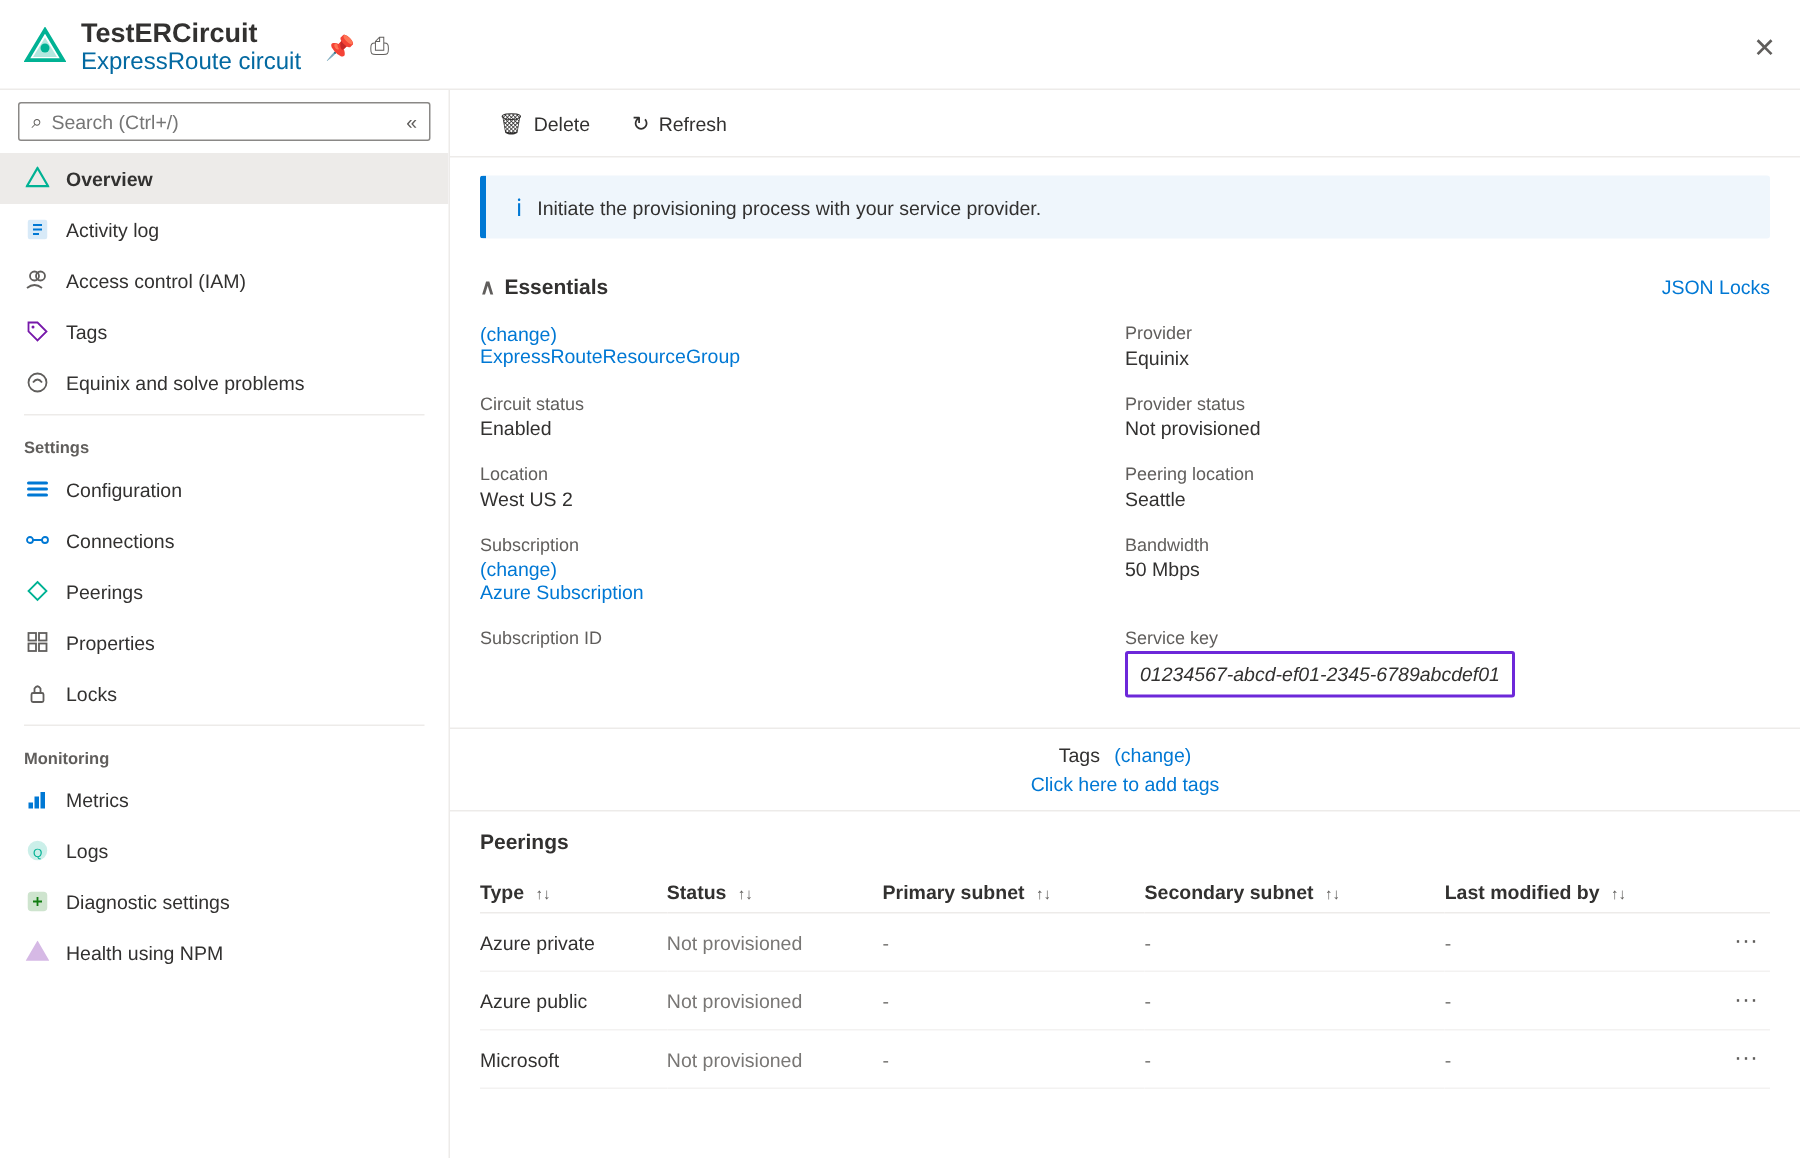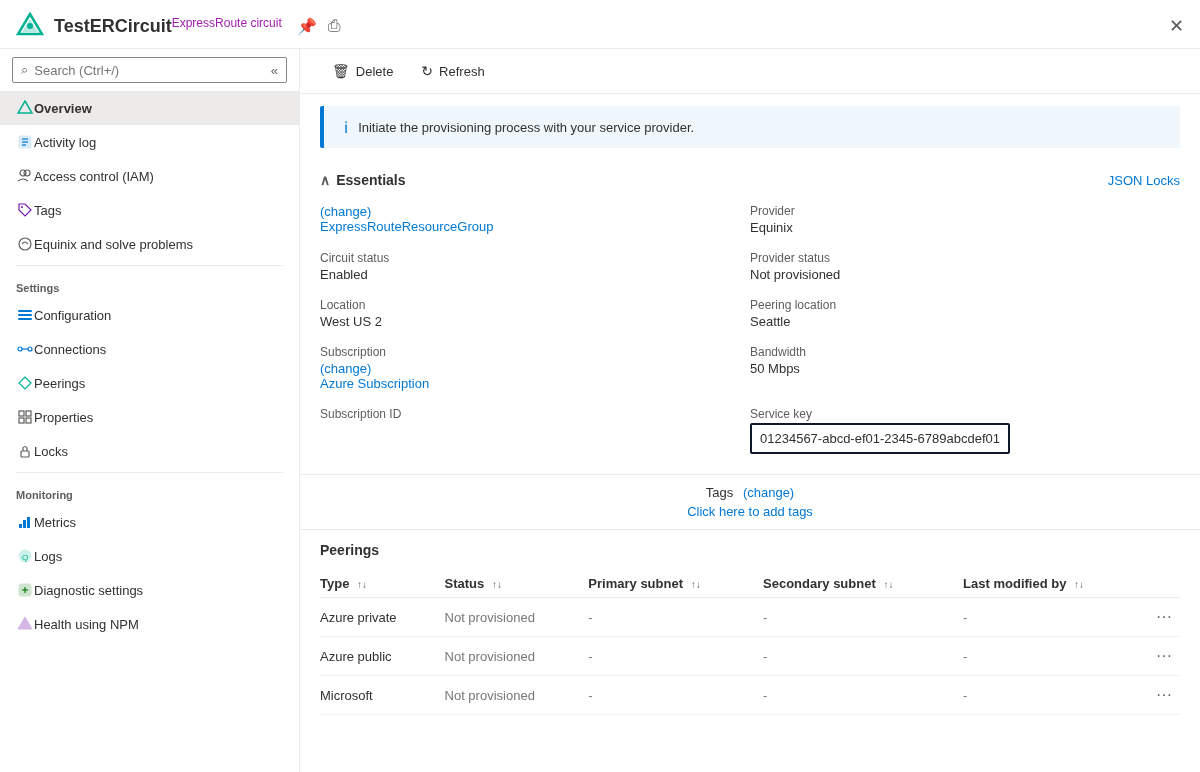--- a/index.html
+++ b/index.html
@@ -1,38 +1,38 @@
 <!DOCTYPE html>
 <html><head>
   <meta charset="utf-8">
   <style>
     * { box-sizing: border-box; margin: 0; padding: 0; }
     body { font-family: 'Segoe UI', Arial, sans-serif; font-size: 13px; color: #323130; background: #fff; display: flex; flex-direction: column; height: 772px; overflow: hidden; }
 
     
     .title-bar { display: flex; align-items: center; padding: 12px 16px 8px 16px; gap: 10px; border-bottom: 1px solid #edebe9; }
     .title-bar-logo { width: 28px; height: 28px; }
-    .title-bar-text { display: flex; flex-direction: row; }
+    .title-bar-text { display: flex; flex-direction: column; }
     .title-bar-name { font-size: 18px; font-weight: 600; color: #323130; }
-    .title-bar-sub { font-size: 12px; color: #a21caf; }
+    .title-bar-sub { font-size: 16px; color: #0369a1; }
     .title-bar-icons { display: flex; gap: 10px; margin-left: 6px; align-items: center; }
     .title-bar-icon { color: #605e5c; cursor: pointer; font-size: 16px; }
     .title-bar-close { margin-left: auto; color: #605e5c; cursor: pointer; font-size: 18px; font-weight: 300; }
 
     
     .main-layout { display: flex; flex: 1; overflow: hidden; }
 
     
     .sidebar { width: 300px; min-width: 300px; border-right: 1px solid #edebe9; display: flex; flex-direction: column; overflow-y: auto; background: #fff; }
     .search-bar { display: flex; align-items: center; margin: 8px 12px; border: 1px solid #8a8886; border-radius: 2px; padding: 4px 8px; gap: 6px; }
     .search-bar input { border: none; outline: none; font-size: 13px; flex: 1; color: #323130; }
     .search-icon { color: #605e5c; font-size: 13px; }
     .collapse-icon { color: #605e5c; font-size: 13px; cursor: pointer; margin-left: auto; }
 
-    .sidebar-item { display: flex; align-items: center; padding: 8px 16px; cursor: pointer; font-size: 13px; color: #323130; }
+    .sidebar-item { display: flex; align-items: center; padding: 8px 16px; gap: 10px; cursor: pointer; font-size: 13px; color: #323130; }
     .sidebar-item.active { background: #edebe9; font-weight: 600; }
     .sidebar-item .icon { width: 18px; height: 18px; display: flex; align-items: center; justify-content: center; flex-shrink: 0; }
 
     .sidebar-section { padding: 12px 16px 4px 16px; font-size: 11px; font-weight: 600; color: #605e5c; text-transform: none; }
     .sidebar-divider { border: none; border-top: 1px solid #edebe9; margin: 4px 16px; }
 
     
     .content-area { flex: 1; display: flex; flex-direction: column; overflow: hidden; }
 
     
@@ -51,21 +51,21 @@
     .essentials-header { display: flex; align-items: center; justify-content: space-between; padding: 12px 20px 8px 20px; }
     .essentials-title { display: flex; align-items: center; gap: 6px; font-weight: 600; font-size: 14px; }
     .essentials-toggle { color: #605e5c; cursor: pointer; }
     .json-view-link { color: #0078d4; font-size: 13px; cursor: pointer; text-decoration: none; }
 
     .essentials-grid { display: grid; grid-template-columns: 1fr 1fr; gap: 0; padding: 0 20px 12px 20px; border-bottom: 1px solid #edebe9; }
     .essentials-item { padding: 8px 0; }
     .essentials-label { font-size: 12px; color: #605e5c; margin-bottom: 2px; }
     .essentials-value { font-size: 13px; color: #323130; }
     .essentials-value a, .link { color: #0078d4; text-decoration: none; cursor: pointer; }
-    .service-key-box { border: 2px solid #0f172a; padding: 6px 8px; border-radius: 2px; display: inline-block; }
+    .service-key-box { border: 2px solid #6d28d9; padding: 6px 8px; border-radius: 2px; display: inline-block; font-style: italic; }
 
     
     .tags-section { padding: 10px 20px; border-bottom: 1px solid #edebe9; text-align: center; }
 
     
     .peerings-section { padding: 12px 20px; }
     .peerings-title { font-size: 14px; font-weight: 600; margin-bottom: 12px; }
     .table-container { width: 100%; }
     table { width: 100%; border-collapse: collapse; font-size: 13px; }
     thead th { text-align: left; padding: 6px 12px 6px 0; color: #323130; font-weight: 600; border-bottom: 1px solid #edebe9; white-space: nowrap; }

